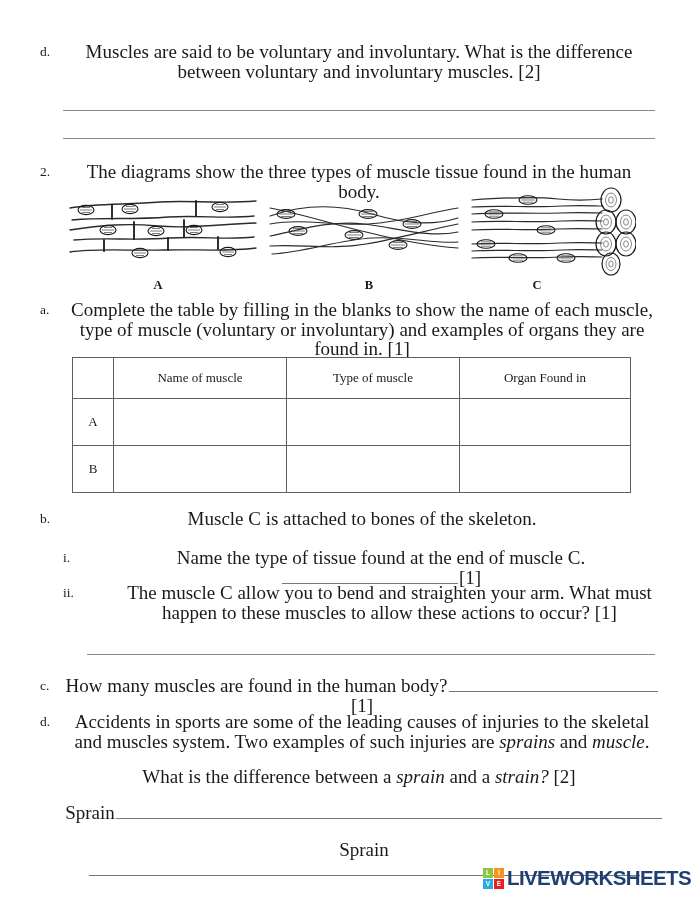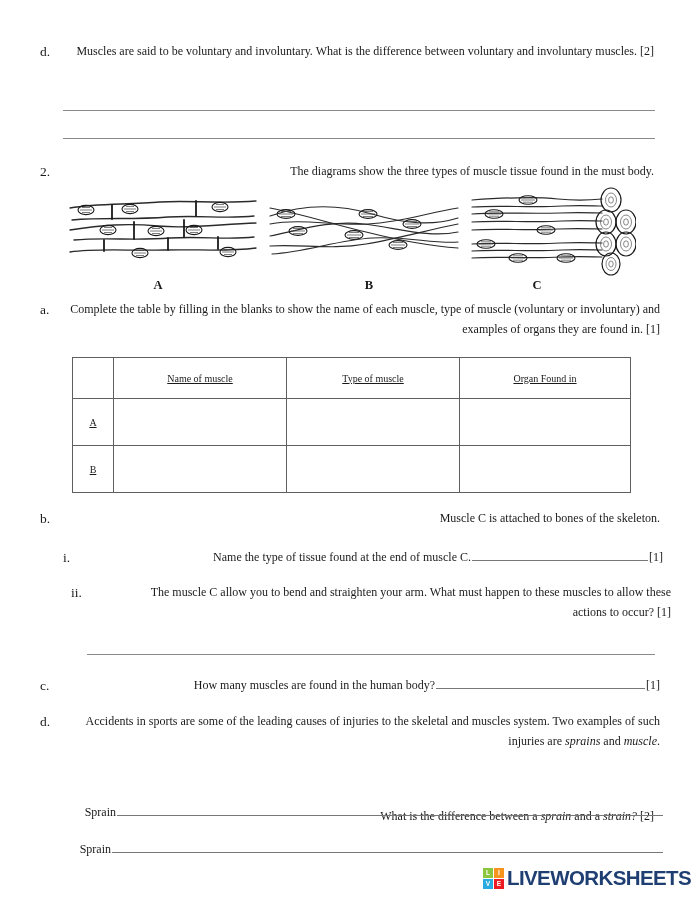--- a/index.html
+++ b/index.html
@@ -34,23 +34,23 @@
     text-align: left;
     font-size: 13.5px;
     line-height: 19px;
   }
   .marker.roman {
     width: 28px;
     flex: 0 0 28px;
     text-align: left;
   }
   .qtext {
-    font-size: 12px;
+    font-size: 19px;
     line-height: 19.5px;
-    text-align: right;
+    text-align: center;
   }
   .qtext .bi { font-weight: normal; font-style: italic; }
 
   
   .rule {
     position: absolute;
     height: 0;
     border-top: 1.2px solid #8a8a8a;
   }
   .inline-rule {
@@ -58,22 +58,21 @@
     border-bottom: 1.1px solid #777;
     vertical-align: baseline;
     height: 12px;
     margin: 0 1px;
   }
 
   
   .mtable {
     position: absolute;
     border-collapse: collapse;
-    font-size: 10px;
-    text-decoration: underline;
+    font-size: 13px;
   }
   .mtable td {
     border: 1px solid #5f5f5f;
     padding: 0;
     vertical-align: middle;
     text-align: center;
   }
   .mtable td.hcell { height: 40px; }
   .mtable td.bcell { height: 46px; }
   .col-lbl { width: 40px; }
@@ -139,21 +138,21 @@
 
   <div class="qrow" style="left:40px; top:42px; width:615px;">
     <div class="marker">d.</div>
     <div class="qtext" style="width:590px;">Muscles are said to be voluntary and involuntary. What is the difference between voluntary and involuntary muscles. [2]</div>
   </div>
   <div class="rule" style="left:63px; top:110px; width:592px;"></div>
   <div class="rule" style="left:63px; top:138px; width:592px;"></div>
 
   <div class="qrow" style="left:40px; top:162px; width:615px;">
     <div class="marker">2.</div>
-    <div class="qtext" style="width:590px;">The diagrams show the three types of muscle tissue found in the must body.</div>
+    <div class="qtext" style="width:590px;">The diagrams show the three types of muscle tissue found in the human body.</div>
   </div>
 
   <div class="diagrams">
 
     <div class="dfig" style="left:8px; top:4px;">
       <svg width="190" height="80" viewBox="0 0 190 80" xmlns="http://www.w3.org/2000/svg">
         <g fill="none" stroke="#2a2a2a" stroke-width="1.3" stroke-linecap="round">
           <path d="M2,18 C30,13 60,15 92,12 C120,10 150,14 188,11"></path>
           <path d="M2,40 C34,35 58,33 90,36 C124,39 152,34 188,33"></path>
           <path d="M2,62 C30,58 62,61 96,60 C128,59 158,62 188,58"></path>
@@ -312,41 +311,41 @@
     <div class="qtext" style="width:596px;">Muscle C is attached to bones of the skeleton.</div>
   </div>
 
   <div class="qrow" style="left:63px; top:548px; width:600px;">
     <div class="marker roman">i.</div>
     <div class="qtext" style="width:570px;margin-left:8px;">
       <span>Name the type of tissue found at the end of muscle C.</span><span class="inline-rule" style="width:176px;"></span><span>[1]</span>
     </div>
   </div>
 
-  <div class="qrow" style="left:71px; top:583px; width:600px;">
+  <div class="qrow" style="left:63px; top:583px; width:600px;">
     <div class="marker roman">ii.</div>
     <div class="qtext" style="width:570px;margin-left:25px;">The muscle C allow you to bend and straighten your arm. What must happen to these muscles to allow these actions to occur? [1]</div>
   </div>
   <div class="rule" style="left:87px; top:654px; width:568px;"></div>
 
   <div class="qrow" style="left:40px; top:676px; width:620px;">
     <div class="marker">c.</div>
     <div class="qtext" style="width:596px;">
       <span>How many muscles are found in the human body?</span><span class="inline-rule" style="width:209px;"></span><span>[1]</span>
     </div>
   </div>
 
   <div class="qrow" style="left:40px; top:712px; width:620px;">
     <div class="marker">d.</div>
     <div class="qtext" style="width:596px;">
       <span>Accidents in sports are some of the leading causes of injuries to the skeletal and muscles system. Two examples of such injuries are </span><span class="bi">sprains</span><span> and </span><span class="bi">muscle</span><span>.</span>
     </div>
   </div>
 
-  <div class="qtext" style="position:absolute; left:64px; top:767px; width:590px;margin-top:40px;">
+  <div class="qtext" style="position:absolute; left:64px; top:767px; width:590px;">
     <span>What is the difference between a </span><span class="bi">sprain</span><span> and a </span><span class="bi">strain?</span><span> [2]</span>
   </div>
 
   <div class="qtext" style="position:absolute; left:64px; top:803px; width:600px;">
     <span>Sprain</span><span class="inline-rule" style="width:546px;"></span>
   </div>
 
   <div class="qtext" style="position:absolute; left:64px; top:840px; width:600px;">
     <span>Sprain</span><span class="inline-rule" style="width:551px;"></span>
   </div>

